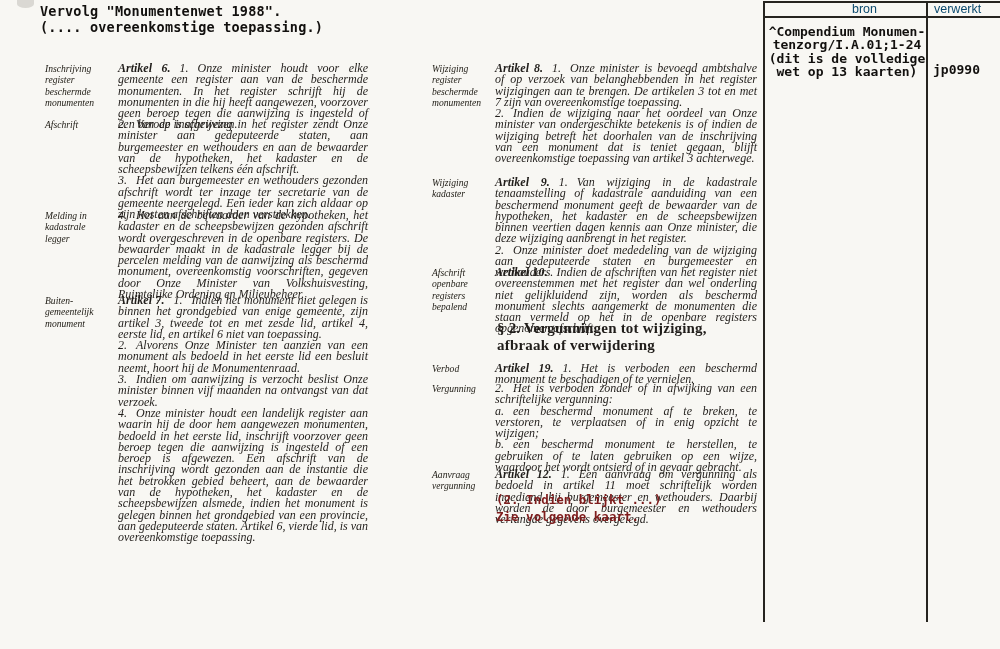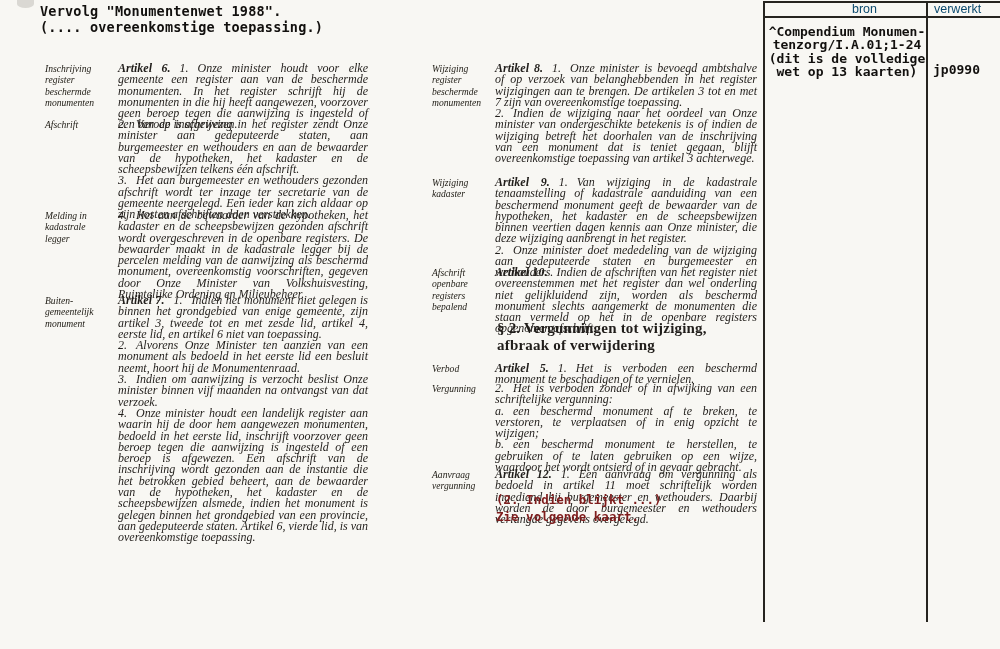--- a/index.html
+++ b/index.html
@@ -149,21 +149,21 @@
     <div class="body">
       <p class="para"><b class="arthead">Artikel 10.</b><span>Indien de afschriften van het register niet overeenstemmen met het register dan wel onderling niet gelijkluidend zijn, worden als beschermd monument slechts aangemerkt de monumenten die staan vermeld op het in de openbare registers opgenomen afschrift.</span></p>
     </div>
   </div>
 
   <div class="sechead">§ 2.  Vergunningen tot wijziging, afbraak of verwijdering</div>
 
   <div class="item mitem" style="top:343px">
     <div class="label">Verbod</div>
     <div class="body">
-      <p class="para"><b class="arthead">Artikel 5.</b><span class="pnum">1.</span><span>Het is verboden een beschermd monument te beschadigen of te vernielen.</span></p>
+      <p class="para"><b class="arthead">Artikel 19.</b><span class="pnum">1.</span><span>Het is verboden een beschermd monument te beschadigen of te vernielen.</span></p>
     </div>
   </div>
 
   <div class="item mitem" style="top:363px">
     <div class="label">Vergunning</div>
     <div class="body">
       <p class="para"><span class="pnum">2.</span><span>Het is verboden zonder of in afwijking van een schriftelijke vergunning:</span></p>
       <p class="para"><span class="pnum">a.</span><span>een beschermd monument af te breken, te verstoren, te verplaatsen of in enig opzicht te wijzigen;</span></p>
       <p class="para"><span class="pnum">b.</span><span>een beschermd monument te herstellen, te gebruiken of te laten gebruiken op een wijze, waardoor het wordt ontsierd of in gevaar gebracht.</span></p>
     </div>

